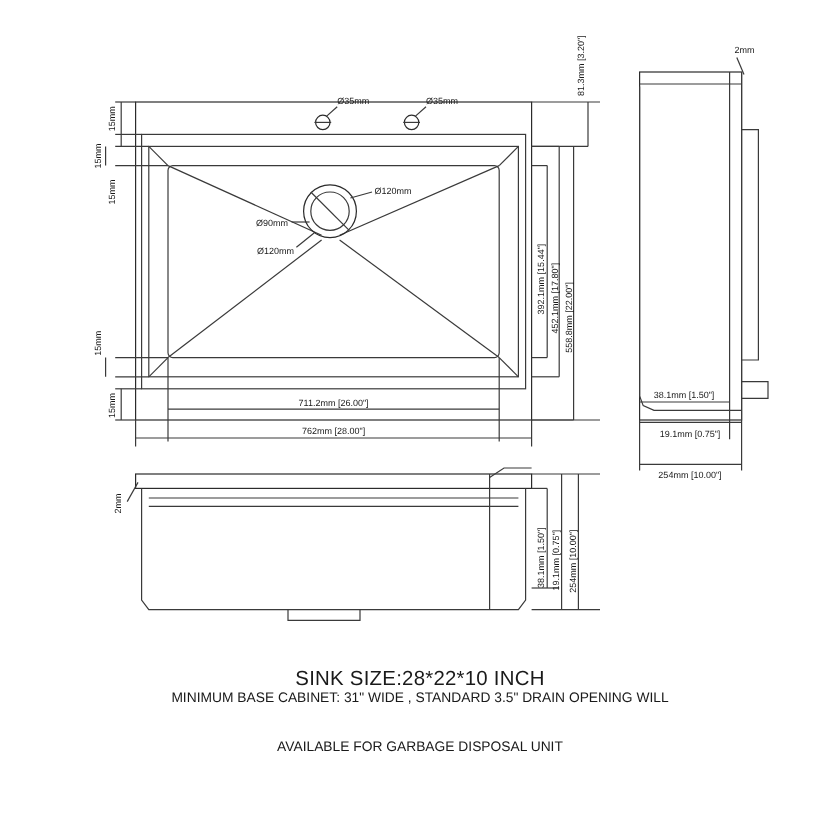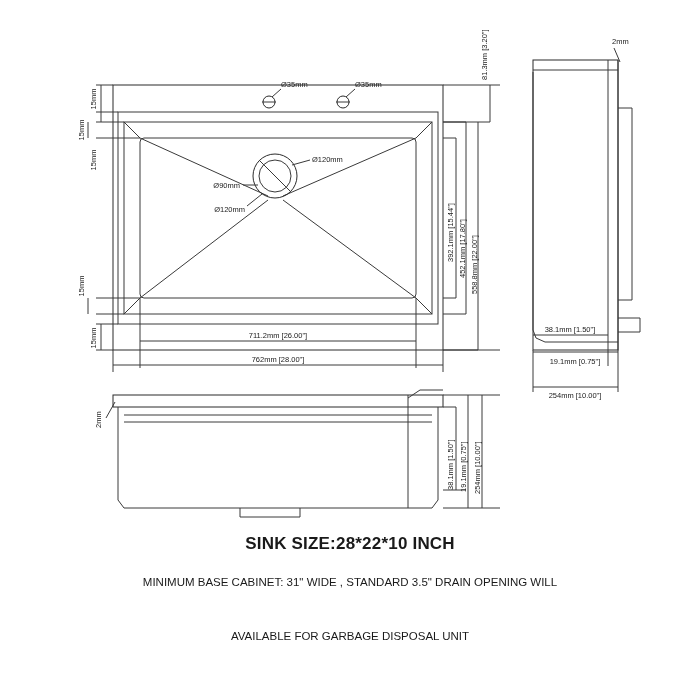--- a/index.html
+++ b/index.html
@@ -28,31 +28,31 @@
     height: 700px;
   }
   .cap {
     position: absolute;
     text-align: center;
     width: 100%;
     left: 0;
   }
   .cap-title {
     font-size: 17px;
-    font-weight: bold;
+    font-weight: normal;
     letter-spacing: 0.2px;
-    top: 534px;
+    top: 556px;
   }
   .cap-line1 {
     font-size: 11.5px;
     top: 576px;
   }
   .cap-line2 {
     font-size: 11.5px;
-    top: 630px;
+    top: 617px;
   }
 </style>
 </head>
 <body>
 
 <div id="stage">
 
   <svg id="drawing" viewBox="0 0 700 700">
     <g fill="none" stroke="#2b2b2b" stroke-width="1" shape-rendering="geometricPrecision">
 

